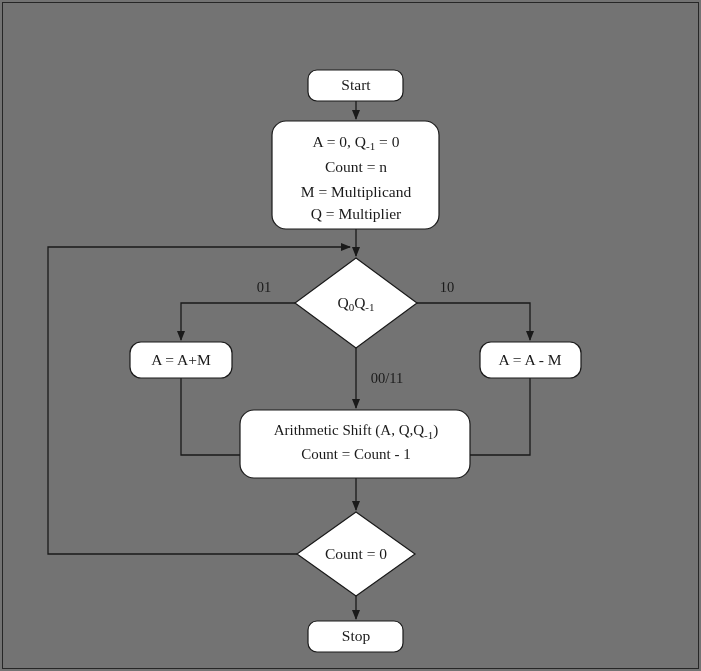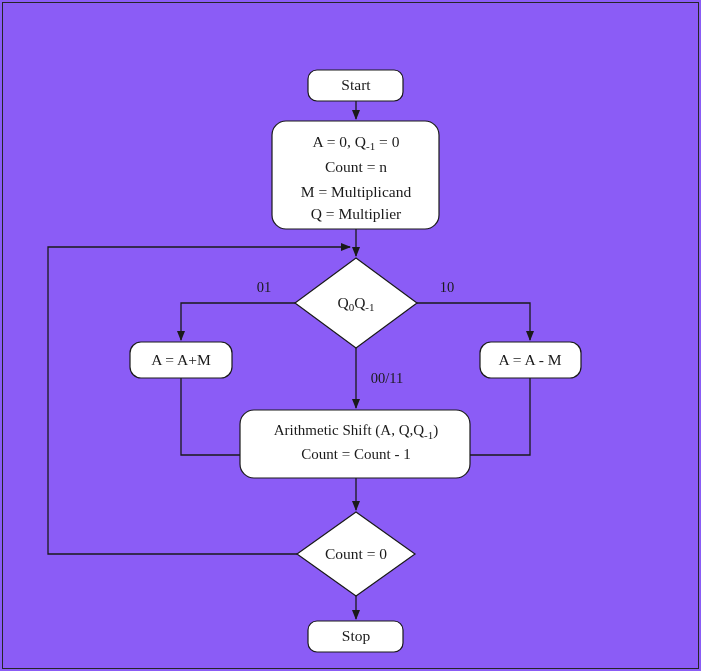--- a/index.html
+++ b/index.html
@@ -8,21 +8,21 @@
     padding: 0;
     background: #ffffff;
   }
   body {
     font-family: "Liberation Serif", "DejaVu Serif", serif;
   }
   #canvas {
     position: relative;
     width: 701px;
     height: 671px;
-    background: #8b5cf6;
+    background: #737373;
     box-sizing: border-box;
     overflow: hidden;
   }
   #frame-border {
     position: absolute;
     left: 2px;
     top: 2px;
     width: 697px;
     height: 667px;
     border: 1px solid #262626;

